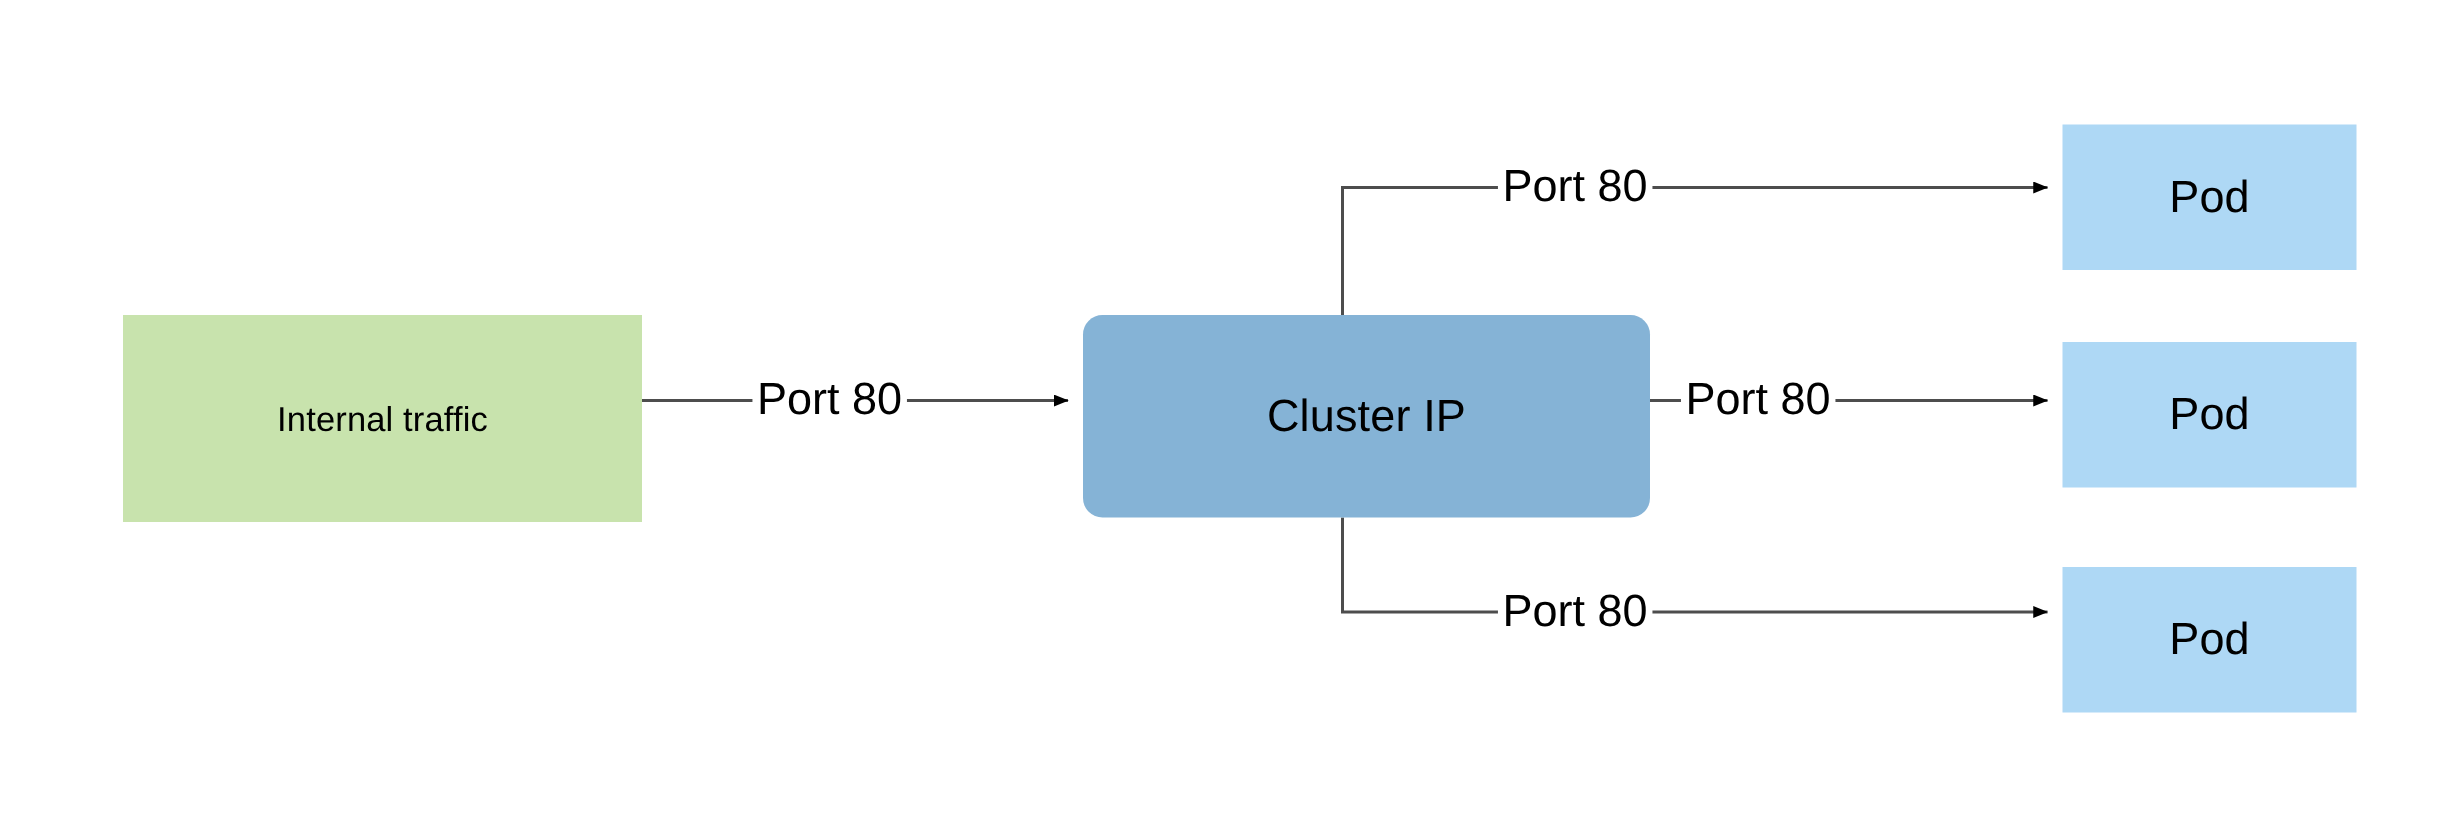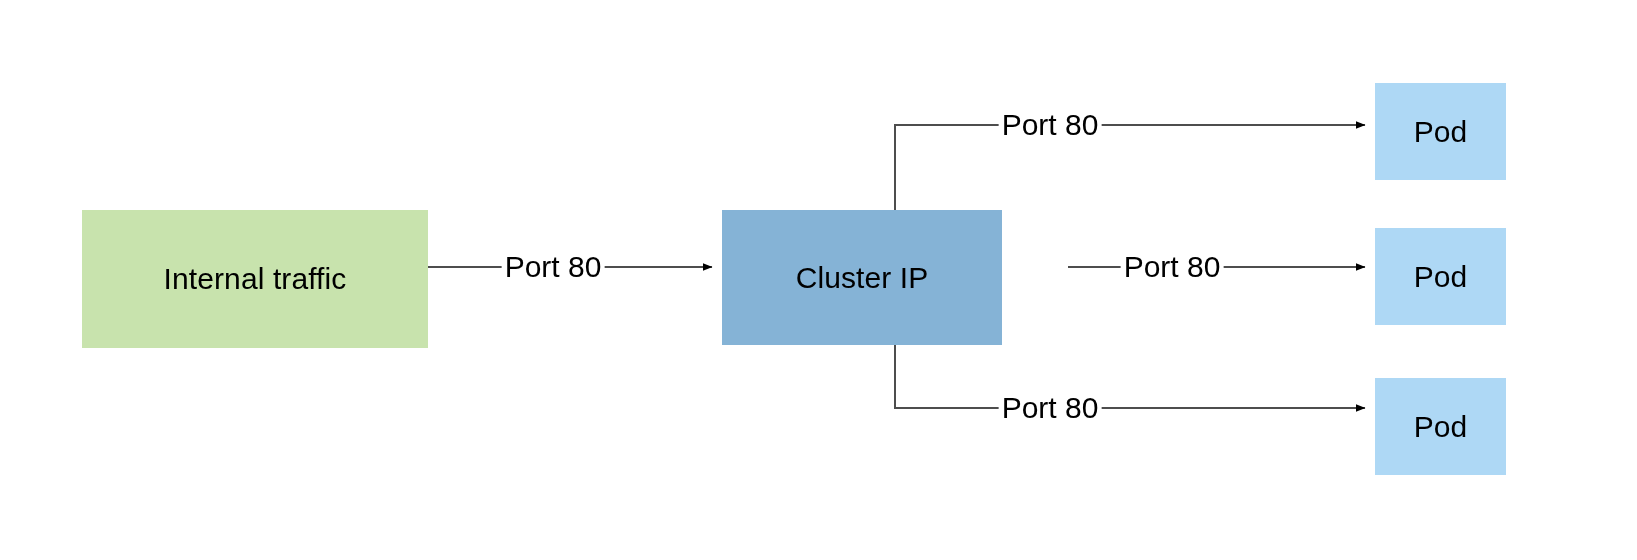--- a/index.html
+++ b/index.html
@@ -38,32 +38,33 @@
     letter-spacing: 0.1px;
     white-space: nowrap;
   }
   #node-internal-traffic {
     left: 82px;
     top: 210px;
     width: 346px;
     height: 138px;
     background: #c8e3ad;
   }
-  #node-internal-traffic .node-label { font-size: 30px; text-align: right; }
+  #node-internal-traffic .node-label { font-size: 23px; text-align: right; }
   #node-cluster-ip {
     left: 722px;
     top: 210px;
-    width: 280px;
+    width: 378px;
     height: 135px;
     background: #85b3d6;
+    border-radius: 13px;
   }
   #node-cluster-ip .node-label { font-size: 30px; }
   .node-pod {
     left: 1375px;
-    width: 131px;
+    width: 196px;
     height: 97px;
     background: #aed8f5;
   }
   .node-pod .node-label { font-size: 30px; }
   #node-pod-1 { top: 83px; }
   #node-pod-2 { top: 228px; }
   #node-pod-3 { top: 378px; }
 
   .edge-label {
     position: absolute;

